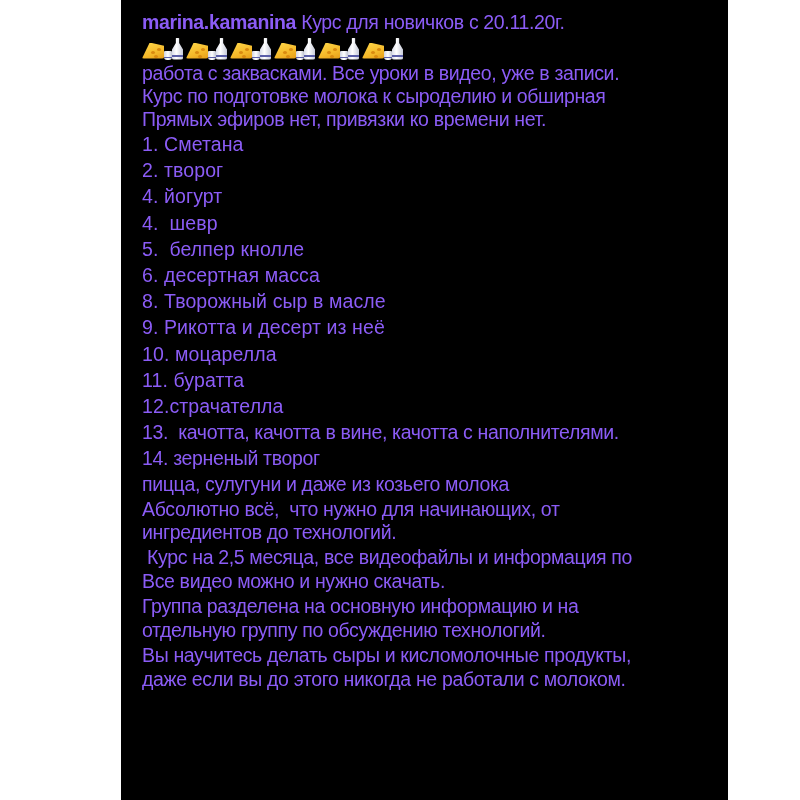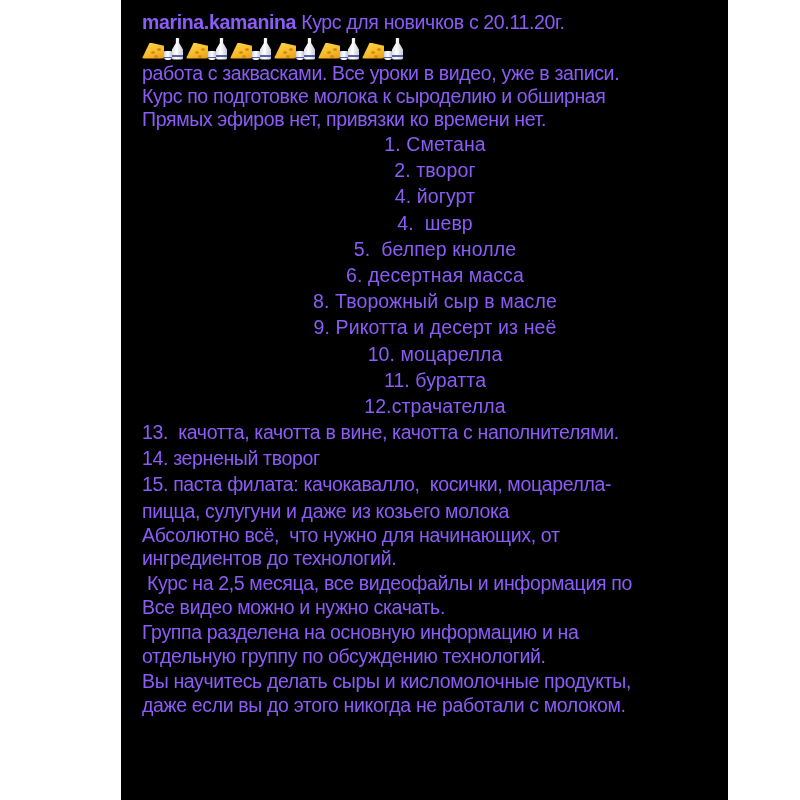--- a/index.html
+++ b/index.html
@@ -29,21 +29,20 @@
       white-space: pre;
       height: 23px;
       line-height: 23px;
     }
     .line.list {
       height: 26.2px;
       line-height: 26.2px;
     }
     .line.wide {
       letter-spacing: 0.1px;
-      text-align: center;
     }
     .header {
       height: 25px;
       line-height: 25px;
     }
     .username {
       font-weight: bold;
     }
     .emoji-row {
       height: 27px;
@@ -159,21 +158,20 @@
     <div class="line list wide">4.  шевр</div>
     <div class="line list wide">5.  белпер кнолле</div>
     <div class="line list wide">6. десертная масса</div>
     <div class="line list wide">8. Творожный сыр в масле</div>
     <div class="line list wide">9. Рикотта и десерт из неё</div>
     <div class="line list wide">10. моцарелла</div>
     <div class="line list wide">11. буратта</div>
     <div class="line list wide">12.страчателла</div>
     <div class="line list">13.  качотта, качотта в вине, качотта с наполнителями.</div>
     <div class="line list">14. зерненый творог</div>
-    <div class="line list">15. паста филата: качокавалло,  косички, моцарелла-</div>
     <div class="line list">пицца, сулугуни и даже из козьего молока</div>
   </div>
 
   <div>
     <div class="line">Абсолютно всё,  что нужно для начинающих, от</div>
     <div class="line">ингредиентов до технологий.</div>
     <div class="line list"> Курс на 2,5 месяца, все видеофайлы и информация по</div>
     <div class="line">Все видео можно и нужно скачать.</div>
     <div class="line list">Группа разделена на основную информацию и на</div>
     <div class="line">отдельную группу по обсуждению технологий.</div>

